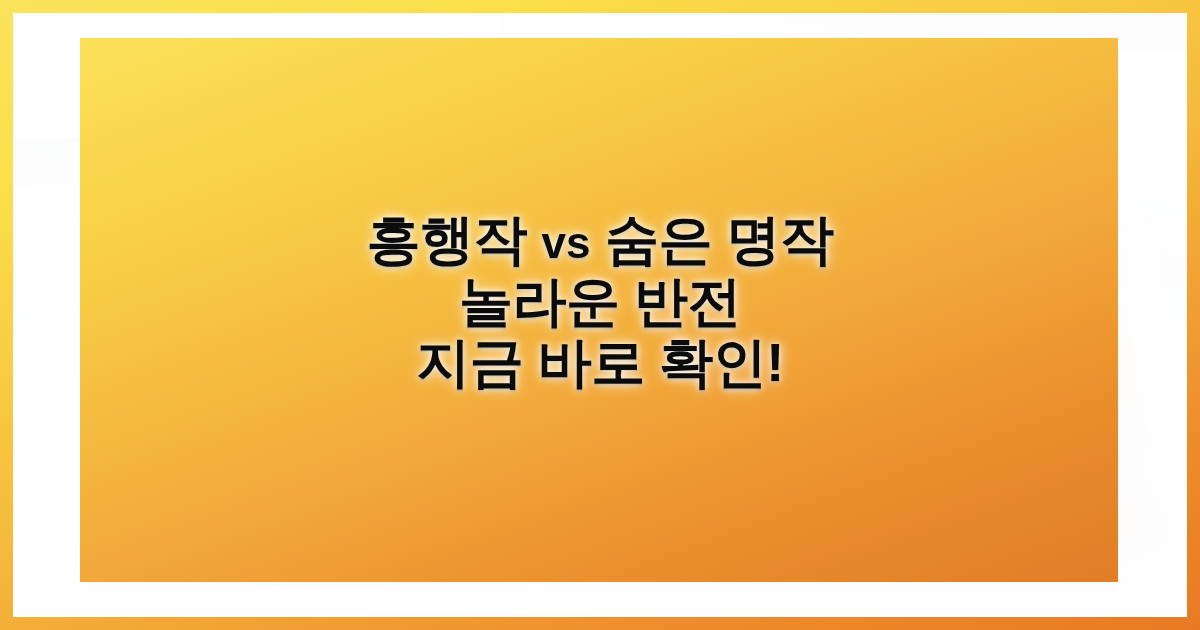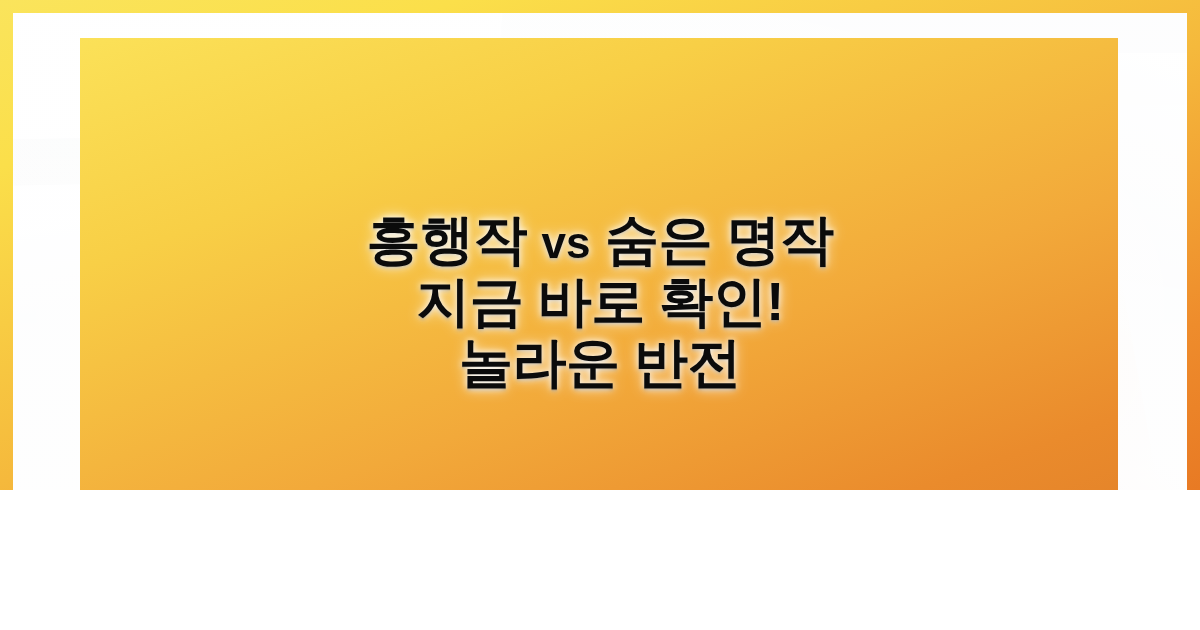--- a/index.html
+++ b/index.html
@@ -4,21 +4,21 @@
 <title>Thumbnail</title>
 <style>
   html, body {
     margin: 0;
     padding: 0;
     background: #ffffff;
   }
   #card {
     position: relative;
     width: 1200px;
-    height: 490px;
+    height: 630px;
     overflow: hidden;
     font-family: "Liberation Sans", "DejaVu Sans", sans-serif;
     background: linear-gradient(160deg, #fae45c 0%, #fbdf4a 18%, #f5b93c 52%, #ee8c2c 82%, #e87a24 100%);
     box-sizing: border-box;
   }
 
   
   #canvas {
     position: absolute;
     left: 13px;
@@ -159,18 +159,18 @@
       <i class="pl13"></i>
       <i class="pl14"></i>
       <div class="wash"></div>
       <div class="wash2"></div>
     </div>
 
     <div id="keyline"></div>
 
     <div id="headline">
       <span class="ln"><span>흥행작 </span><span class="vs">vs</span><span> 숨은 명작</span></span>
+      <span class="ln">놀라운 반전</span>
       <span class="ln">지금 바로 확인!</span>
-      <span class="ln">놀라운 반전</span>
     </div>
 
   </div>
 </div>
 
 </body></html>

